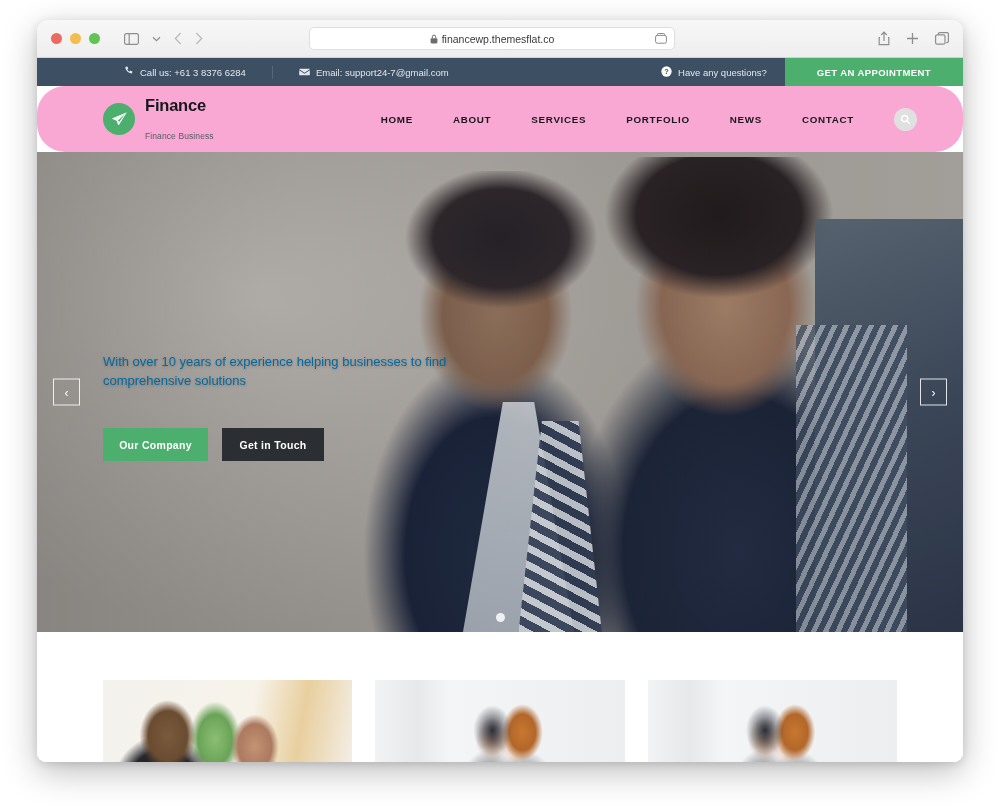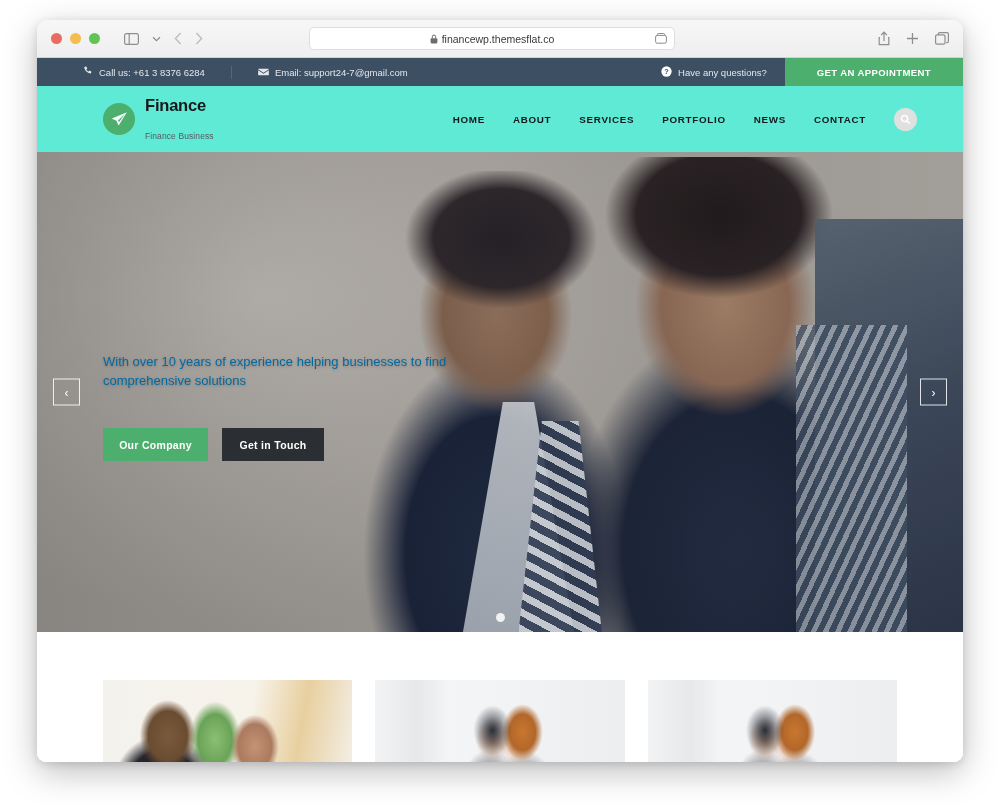--- a/index.html
+++ b/index.html
@@ -59,47 +59,48 @@
 
   
   .site { height:704px; overflow:hidden; background:#fff; position:relative; }
 
   .topbar {
     height:28px; background:#3d4f63;
     display:flex; align-items:center;
     color:#e3e7ec; font-size:9.5px;
     position:relative;
   }
-  .topbar .tb-left { display:flex; align-items:center; padding-left:46px; gap:10px; }
+  .topbar .tb-left { display:flex; align-items:center; padding-left:87px; gap:10px; }
   .tb-item { display:flex; align-items:center; gap:6px; white-space:nowrap; }
   .tb-sep { width:1px; height:13px; background:#56667a; margin:0 16px; }
   .tb-far { margin-left:auto; display:flex; align-items:center; height:100%; }
   .questions { display:flex; align-items:center; gap:6px; padding-right:18px; font-size:9.5px; }
   .appt {
     background:#4caf6e; color:#fff;
     font-size:9.5px; font-weight:bold; letter-spacing:.4px;
     height:100%; display:flex; align-items:center;
     padding:0 32px;
   }
 
   
   .header {
-    height:66px; background:#5eead4;
+    height:66px; background:#f9a8d4;
     display:flex; align-items:center;
     padding:0 46px 0 66px;
+    border-radius:28px;
   }
   .logo { display:flex; align-items:center; gap:10px; }
   .logo-mark {
     width:32px; height:32px; border-radius:50%;
     background:#4caf6e; display:flex; align-items:center; justify-content:center;
   }
   .logo-text .lt-name { font-size:16.5px; font-weight:bold; color:#16181c; line-height:1.05; letter-spacing:-.2px; }
   .logo-text .lt-sub { font-size:8.5px; color:#555b63; letter-spacing:.1px; margin-top:17px; }
 
-  nav { margin-left:auto; display:flex; align-items:center; gap:0; }
+  nav { margin-left:auto; display:flex; align-items:center; gap:12px; }
   nav a {
     font-size:9.8px; font-weight:bold; letter-spacing:.7px;
     color:#16181c; text-decoration:none; padding:0 14px;
   }
   .search-btn {
     width:23px; height:23px; border-radius:50%;
     background:#e0e0e0; margin-left:14px;
     display:flex; align-items:center; justify-content:center;
     color:#ffffff;
   }

